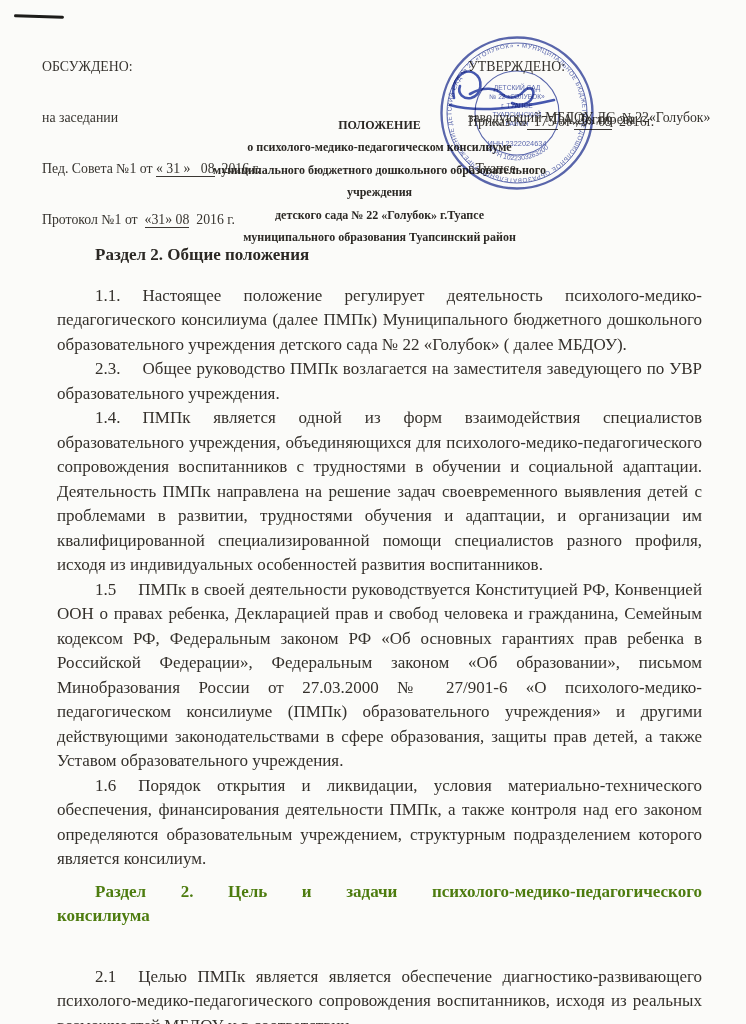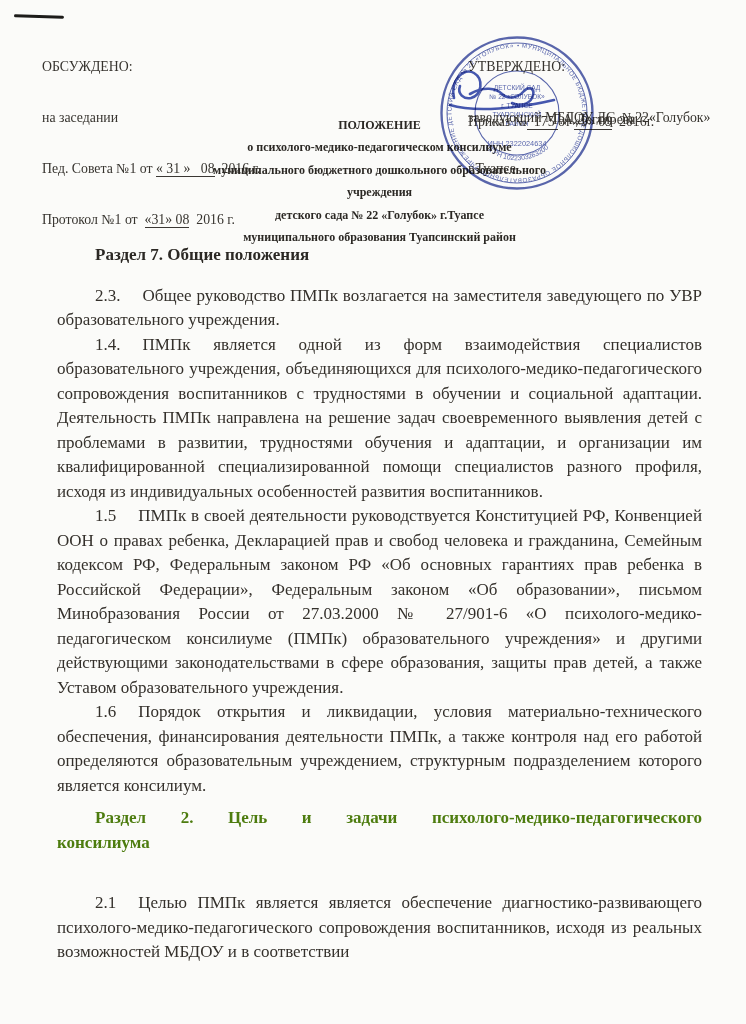--- a/index.html
+++ b/index.html
@@ -70,26 +70,27 @@
   <div class="title-block">
     <div>ПОЛОЖЕНИЕ</div>
     <div>о психолого-медико-педагогическом консилиуме</div>
     <div>муниципального бюджетного дошкольного образовательного</div>
     <div>учреждения</div>
     <div>детского сада № 22 «Голубок» г.Туапсе</div>
     <div>муниципального образования Туапсинский район</div>
   </div>
 
   <div class="body-block">
-    <p class="sec-h">Раздел 7. Общие положения</p>
+    <p class="sec-h">Раздел 2. Общие положения</p>
 
+    <p class="para"><span class="num">1.1.</span><span>Настоящее положение регулирует деятельность психолого-медико-педагогического консилиума (далее ПМПк) Муниципального бюджетного дошкольного образовательного учреждения детского сада № 22 «Голубок» ( далее МБДОУ).</span></p>
     <p class="para"><span class="num">2.3.</span><span>Общее руководство ПМПк возлагается на заместителя заведующего по УВР образовательного учреждения.</span></p>
     <p class="para"><span class="num">1.4.</span><span>ПМПк является одной из форм взаимодействия специалистов образовательного учреждения, объединяющихся для психолого-медико-педагогического сопровождения воспитанников с трудностями в обучении и социальной адаптации. Деятельность ПМПк направлена на решение задач своевременного выявления детей с проблемами в развитии, трудностями обучения и адаптации, и организации им квалифицированной специализированной помощи специалистов разного профиля, исходя из индивидуальных особенностей развития воспитанников.</span></p>
     <p class="para"><span class="num">1.5</span><span>ПМПк в своей деятельности  руководствуется Конституцией РФ, Конвенцией ООН о правах ребенка, Декларацией прав и свобод человека и гражданина, Семейным кодексом РФ, Федеральным законом РФ «Об основных гарантиях прав ребенка в Российской Федерации», Федеральным законом «Об образовании», письмом  Минобразования России от 27.03.2000 № 27/901-6 «О психолого-медико-педагогическом консилиуме (ПМПк) образовательного учреждения» и другими действующими законодательствами в сфере образования, защиты прав детей, а также Уставом образовательного учреждения.</span></p>
-    <p class="para"><span class="num">1.6</span><span>Порядок открытия и ликвидации, условия материально-технического обеспечения, финансирования деятельности ПМПк, а также контроля над его работой определяются образовательным учреждением, структурным подразделением которого является консилиум.</span></p>
+    <p class="para"><span class="num">1.6</span><span>Порядок открытия и ликвидации, условия материально-технического обеспечения, финансирования деятельности ПМПк, а также контроля над его законом определяются образовательным учреждением, структурным подразделением которого является консилиум.</span></p>
 
     <p class="sec-h2">
       <span class="l1">Раздел 2. Цель и задачи  психолого-медико-педагогического</span>
       <span class="l2">консилиума</span>
     </p>
 
     <p class="para"><span class="num">2.1</span><span>Целью ПМПк является является обеспечение диагностико-развивающего психолого-медико-педагогического сопровождения воспитанников, исходя из реальных возможностей МБДОУ и в соответствии</span></p>
   </div>
 
   <svg class="stamp-svg" viewBox="0 0 158 158">

